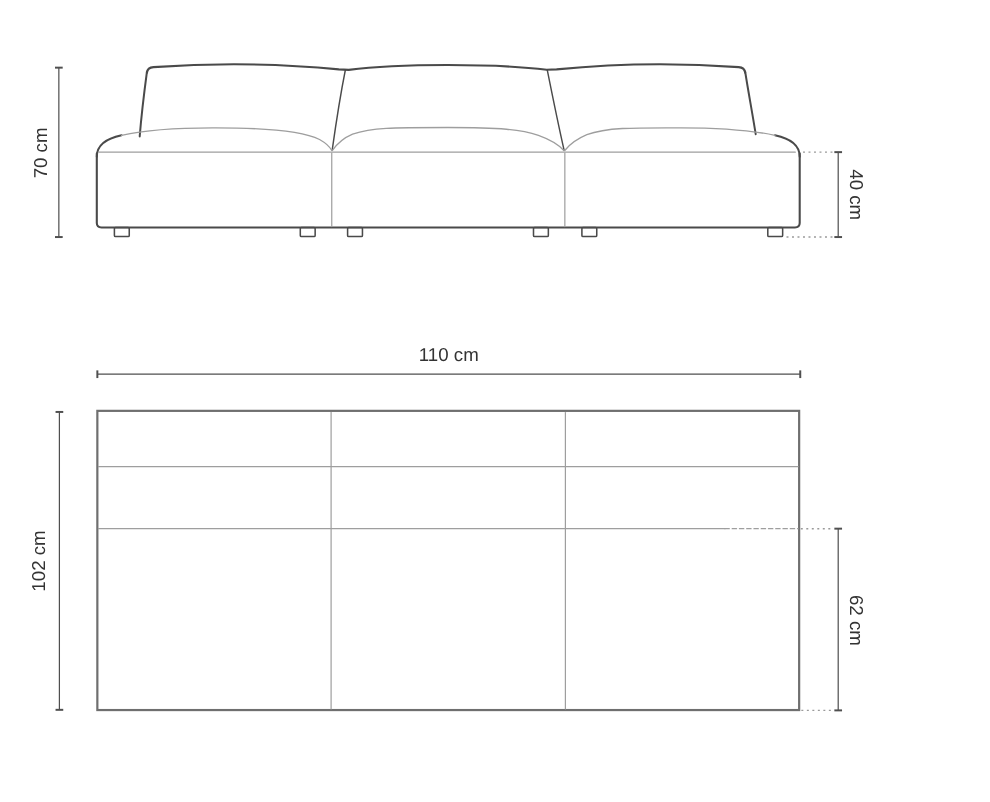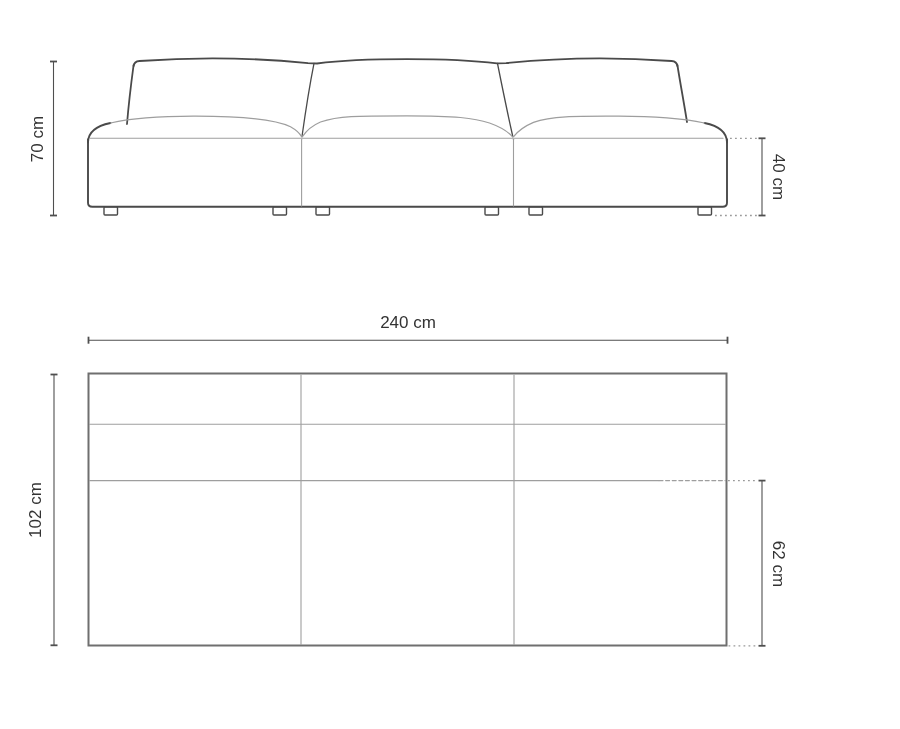--- a/index.html
+++ b/index.html
@@ -131,18 +131,18 @@
         <line x1="758.5" y1="480.6" x2="765.5" y2="480.6" stroke-width="1.8"></line>
         <line x1="758.5" y1="645.8" x2="765.5" y2="645.8" stroke-width="1.8"></line>
       </g>
     </g>
   </svg>
 
   <div class="dim-label rot-ccw" style="left:2.5px; top:128.5px;">70 cm</div>
 
   <div class="dim-label rot-cw" style="left:743px; top:167px;">40 cm</div>
 
-  <div class="dim-label wide" style="left:348px; top:313px;">240 cm</div>
+  <div class="dim-label wide" style="left:348px; top:313px;">110 cm</div>
 
   <div class="dim-label rot-ccw" style="left:1px; top:500px;">102 cm</div>
 
   <div class="dim-label rot-cw" style="left:743px; top:553.5px;">62 cm</div>
 </div>
 
 </body></html>

